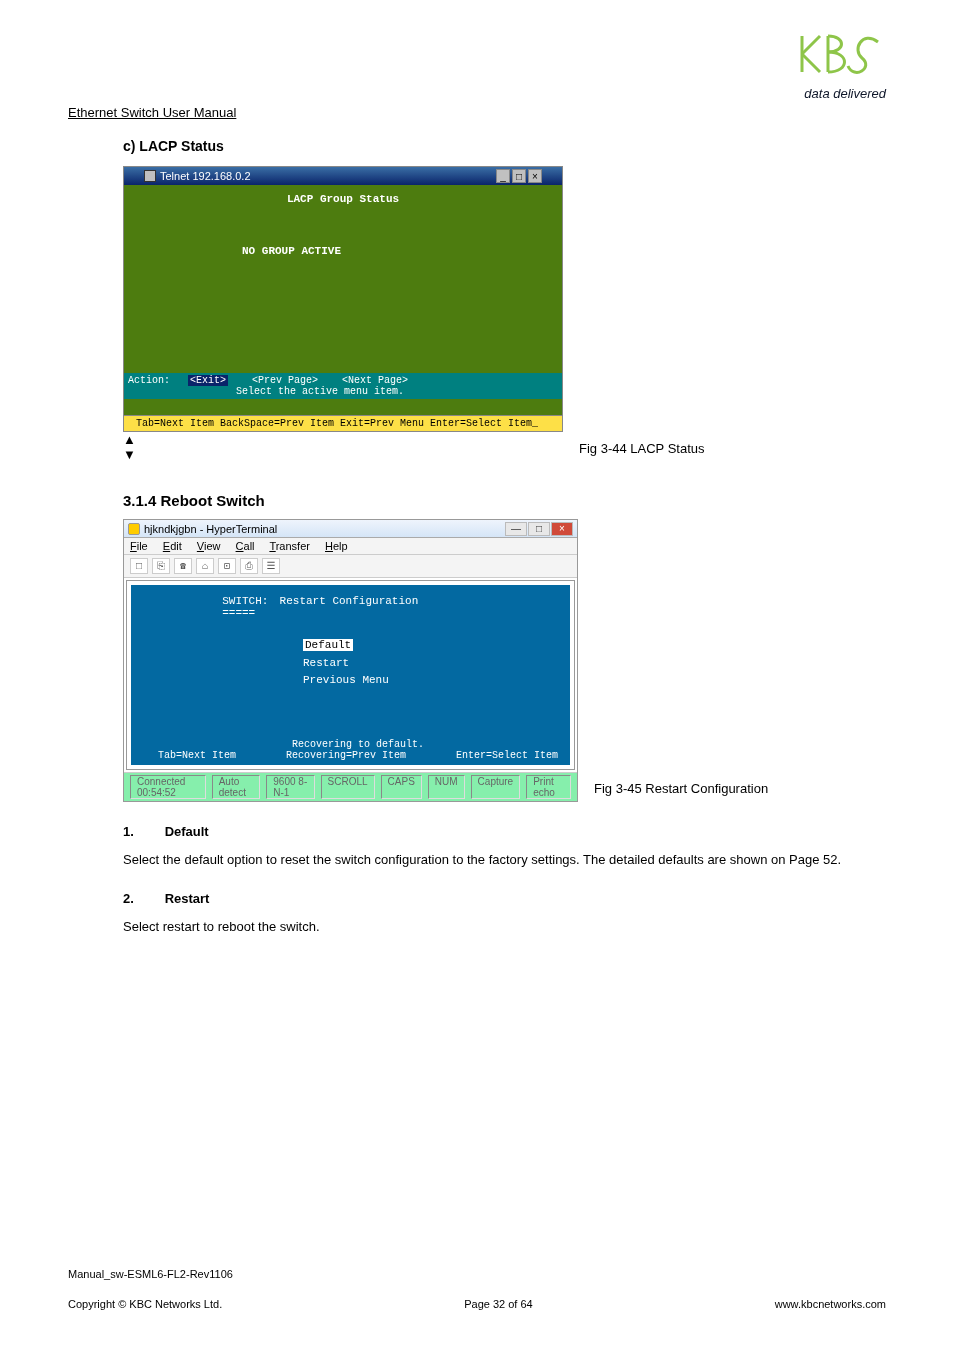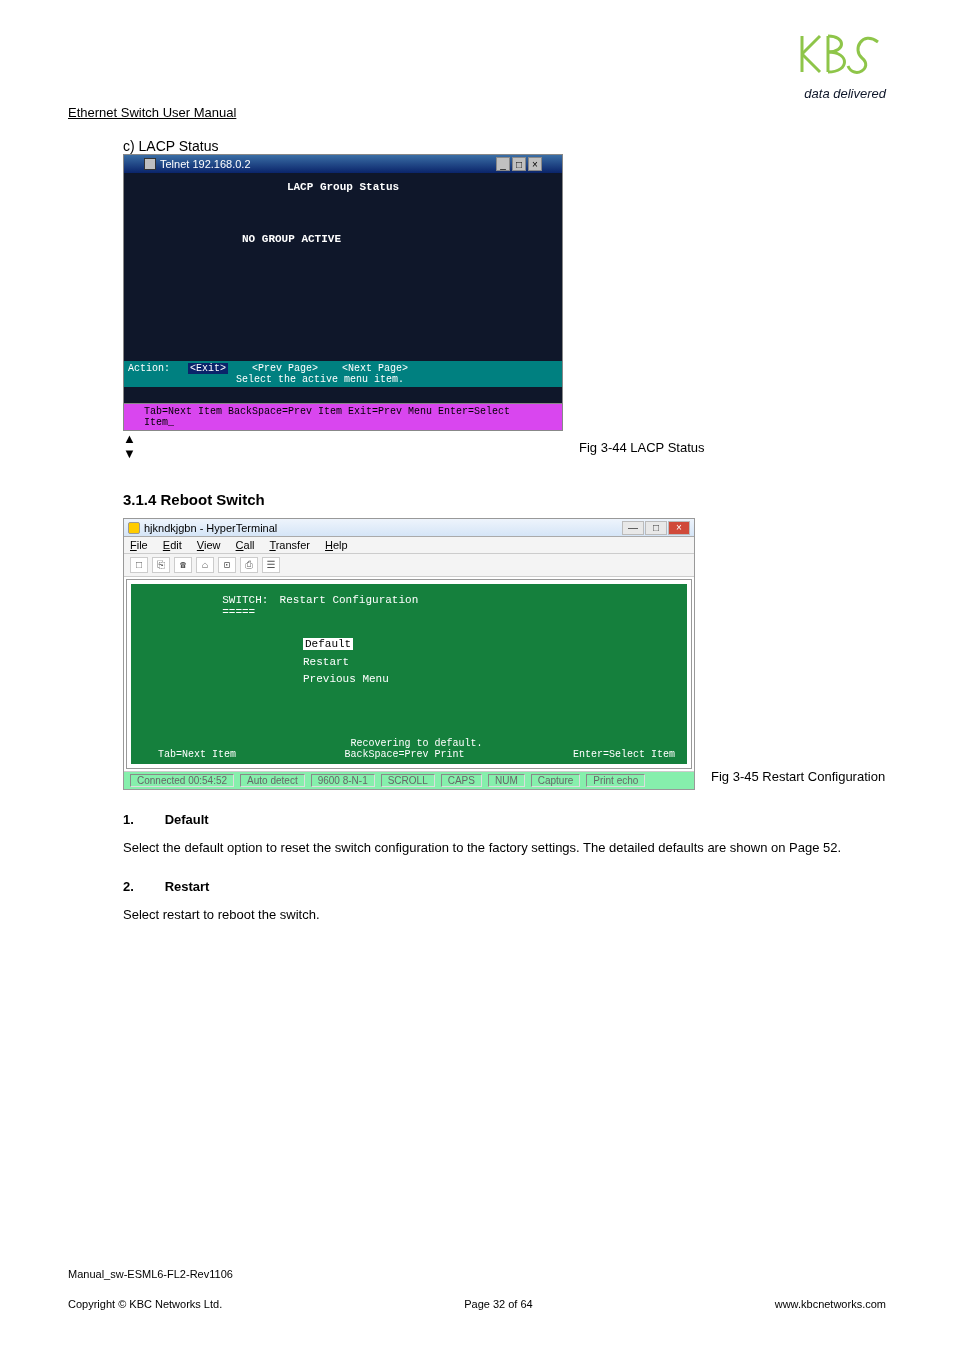--- a/index.html
+++ b/index.html
@@ -37,21 +37,21 @@
   .manual-title {
     text-decoration: underline;
     font-size: 13px;
     position: absolute;
     left: 0;
     bottom: 0;
   }
 
   
   .content { margin-left: 55px; margin-top: 18px; }
-  .h-sub { font-weight: normal; font-size: 14px; margin-bottom: 0; }
+  .h-sub { font-weight: bold; font-size: 14px; margin-bottom: 12px; }
   .h-sec { font-weight: bold; font-size: 15px; margin: 30px 0 10px 0; }
   .h-num { font-weight: bold; font-size: 13px; margin-top: 22px; }
   .h-num .num { display: inline-block; width: 38px; }
   .body-p { font-size: 13px; margin-top: 12px; line-height: 1.4; }
 
   
   .fig-row { display: flex; align-items: flex-end; gap: 10px; margin-bottom: 8px; }
   .term-a {
     width: 440px;
     border: 1px solid #888;
@@ -75,46 +75,46 @@
     border: 1px solid #333;
   }
   .term-a .win-btns { margin-left: auto; display: flex; }
   .term-a .win-btn {
     width: 14px; height: 14px; background: #c0c0c0; border: 1px solid #888;
     display: flex; align-items: center; justify-content: center;
     font-size: 10px; color: #000; font-family: Arial;
     margin-left: 2px;
   }
   .term-a .body {
-    background: #0f172a; color: #fff; padding: 8px;
+    background: #4d7c0f; color: #fff; padding: 8px;
     height: 230px; position: relative;
   }
   .term-a .body .status-t {
     text-align: center; font-weight: bold; margin-bottom: 30px;
   }
   .term-a .body .noactive { margin: 40px 0 0 110px; font-weight: bold; }
   .term-a .action-bar {
     position: absolute; bottom: 16px; left: 0; right: 0;
     background: #008080; color: #fff; font-size: 10px;
     padding: 2px 4px;
   }
   .term-a .action-bar .hi {
     background: #0a246a; color: #fff; padding: 0 2px;
   }
   .term-a .botbar {
-    background: #d946ef; color: #000; font-size: 10px; padding: 2px 20px;
+    background: #fde047; color: #000; font-size: 10px; padding: 2px 12px;
     border-top: 1px solid #888;
   }
   .term-a-wrap { position: relative; display: inline-block; }
 
   .caption { font-size: 13px; margin-left: 6px; margin-bottom: 6px; }
 
   
   .term-b {
-    width: 572px;
+    width: 455px;
     border: 1px solid #999;
     font-family: "Courier New", monospace;
     font-size: 11px;
     display: inline-block;
     background: #fff;
   }
   .term-b .titlebar {
     background: linear-gradient(#eef4fc, #d5e5f7);
     color: #000;
     height: 18px;
@@ -148,21 +148,21 @@
   }
   .term-b .tool {
     width: 18px; height: 16px; border: 1px solid #ccc; background: #fff;
     display: flex; align-items: center; justify-content: center;
     font-size: 10px; color: #555;
   }
   .term-b .term-area {
     background: #fff; padding: 4px; border: 1px solid #999; margin: 2px;
   }
   .term-b .screen {
-    background: #15803d; color: #fff; height: 180px; padding: 10px 12px;
+    background: #0369a1; color: #fff; height: 180px; padding: 10px 12px;
     font-family: "Courier New", monospace; font-size: 11px;
     position: relative;
   }
   .term-b .screen .sw { display: inline-block; width: 130px; }
   .term-b .screen .menu-items { margin-left: 160px; margin-top: 18px; line-height: 1.6; }
   .term-b .screen .sel { background: #fff; color: #000; padding: 0 2px; }
   .term-b .screen .foot {
     position: absolute; bottom: 4px; left: 27px; right: 12px;
     font-size: 10px;
   }
@@ -283,21 +283,21 @@
             </div>
             <div class="menu-items">
               <div><span class="sel">Default</span></div>
               <div>Restart</div>
               <div>Previous Menu</div>
             </div>
             <div class="foot">
               <div class="mid">Recovering to default.</div>
               <div class="row2">
                 <span>Tab=Next Item</span>
-                <span>BackSpace=Prev Print</span>
+                <span>Recovering=Prev Item</span>
                 <span>Enter=Select Item</span>
               </div>
             </div>
           </div>
         </div>
         <div class="statusbar">
           <span class="cell">Connected 00:54:52</span>
           <span class="cell">Auto detect</span>
           <span class="cell">9600 8-N-1</span>
           <span class="cell">SCROLL</span>

